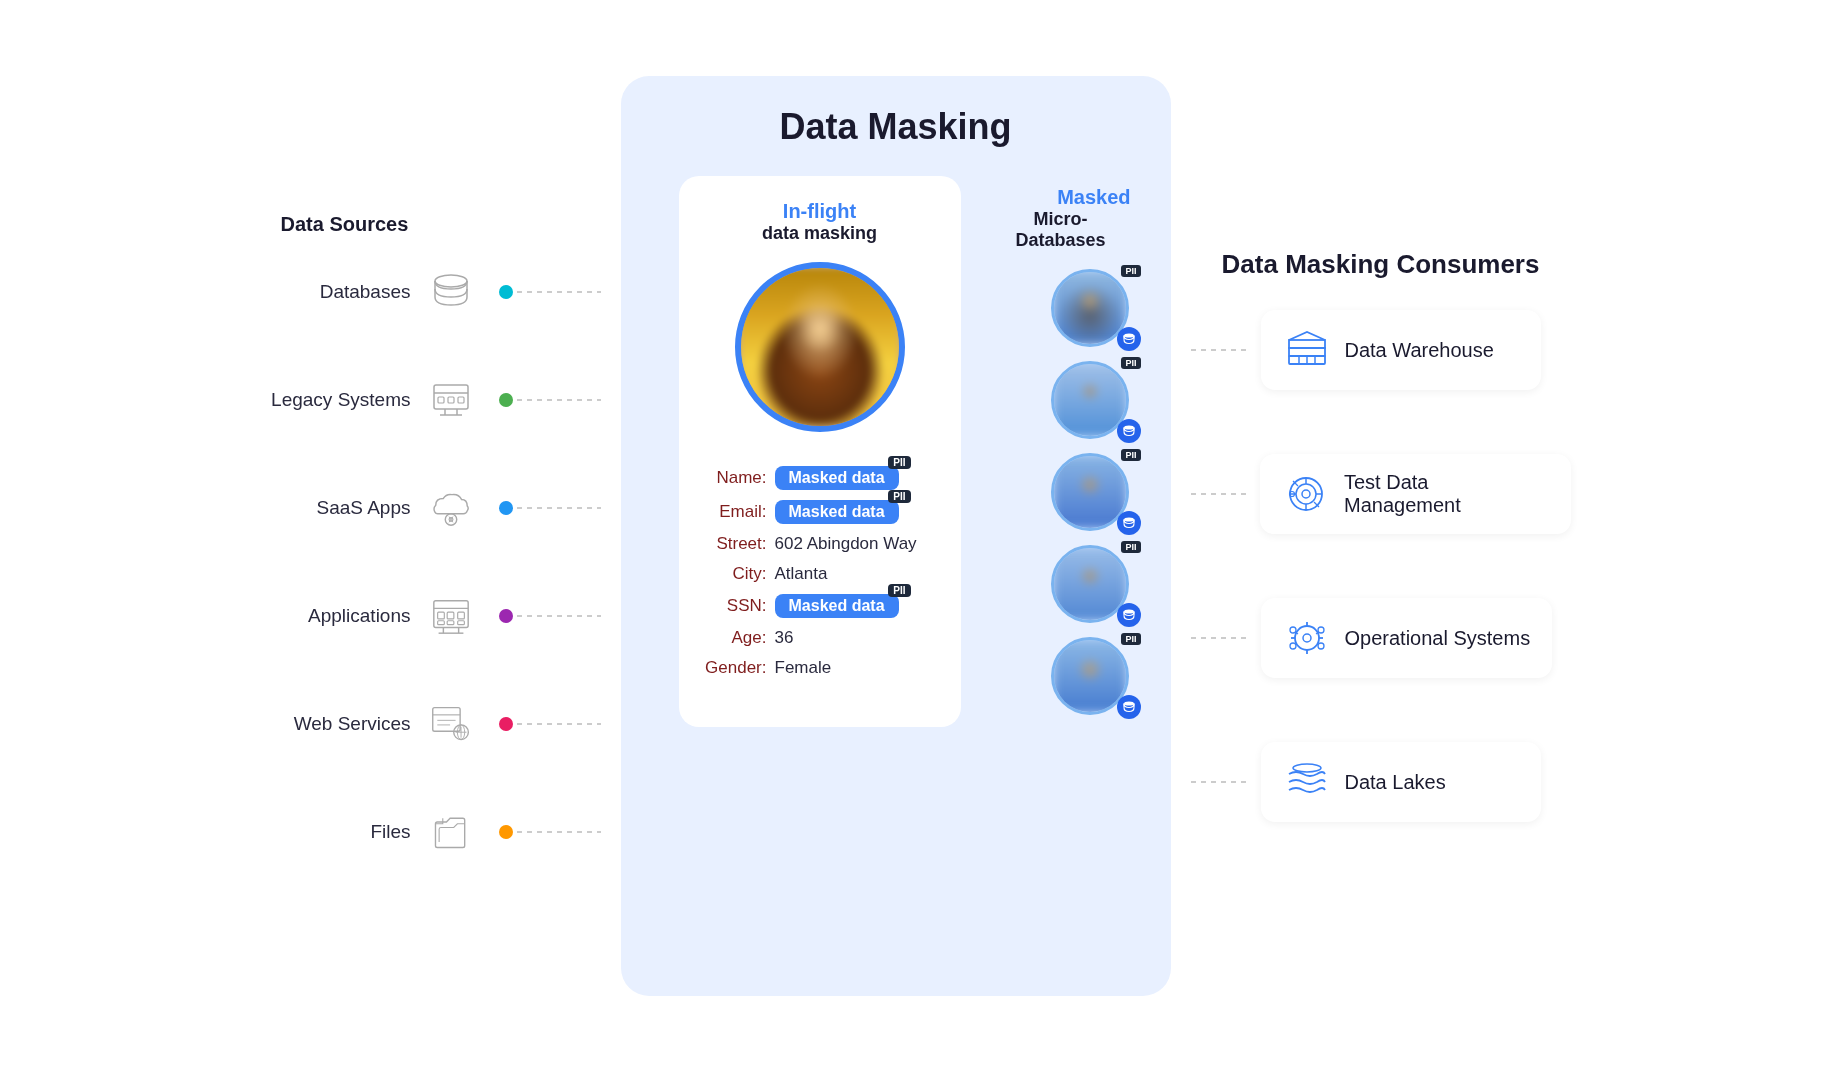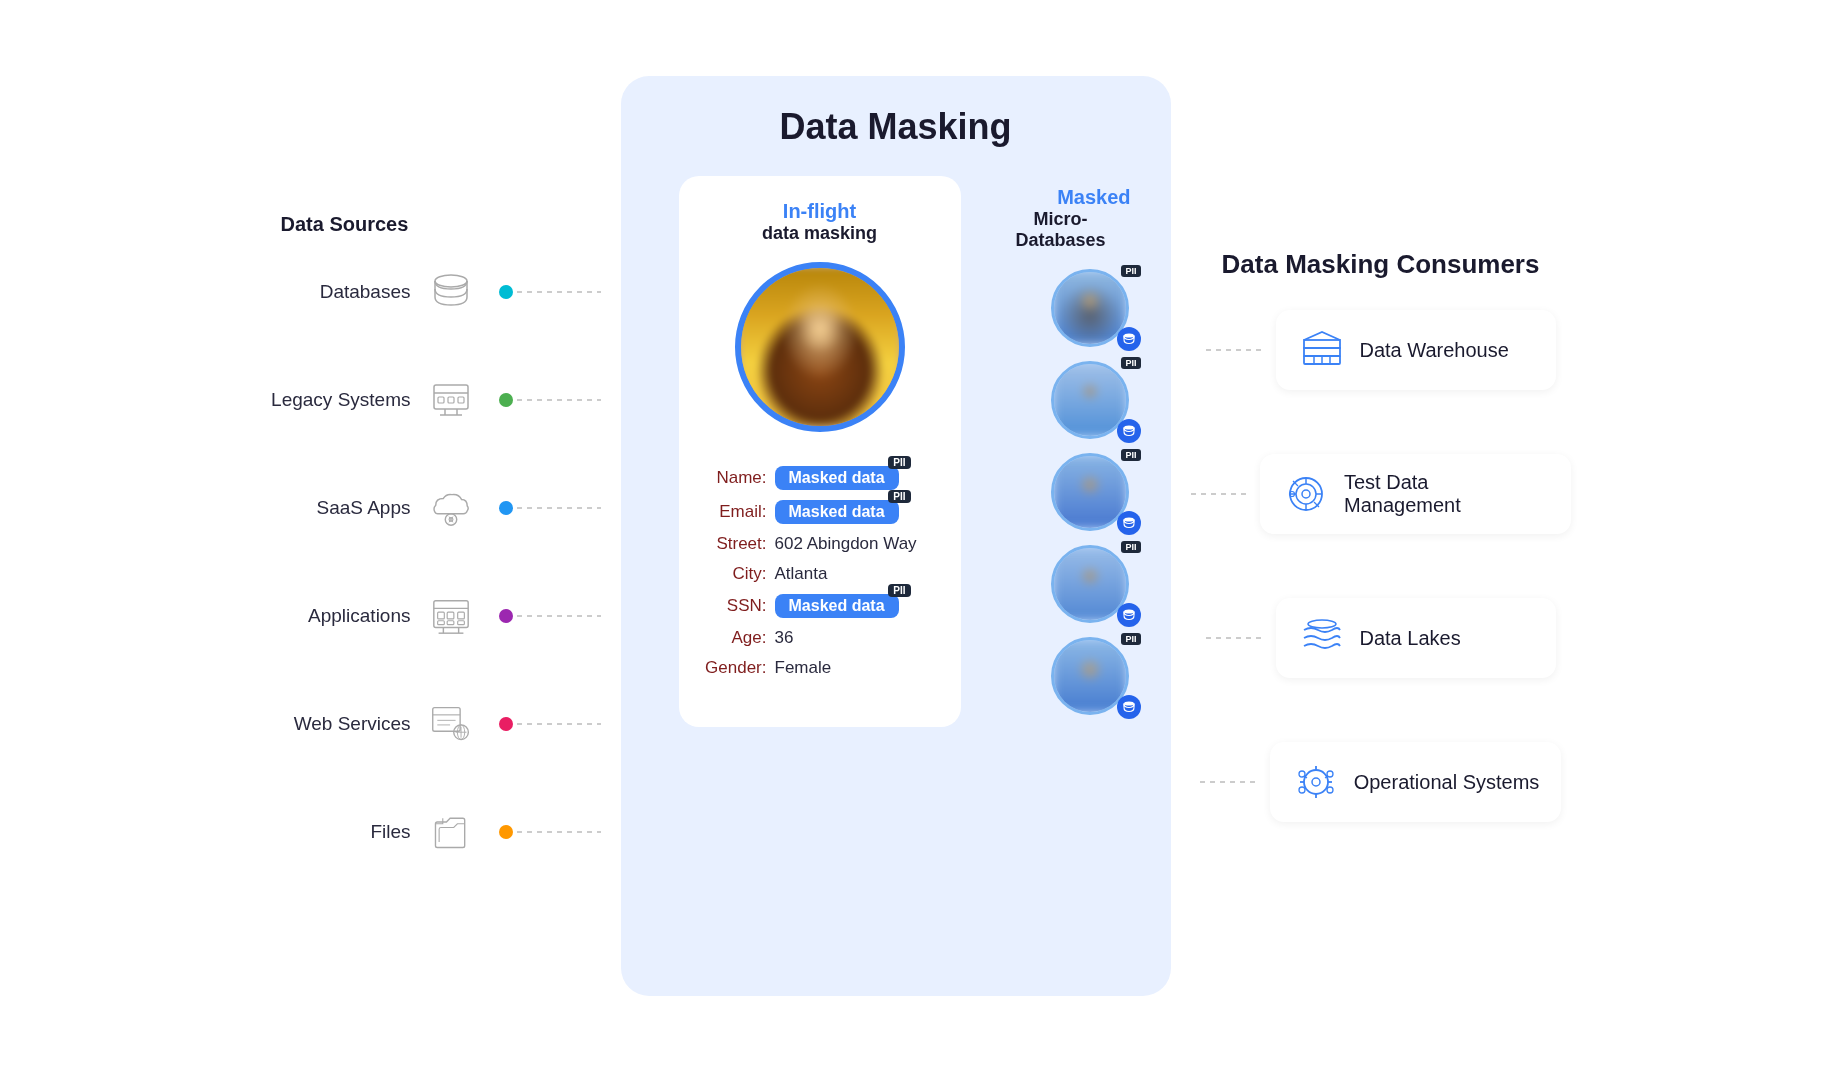--- a/index.html
+++ b/index.html
@@ -313,21 +313,21 @@
       color: #1a1a2e;
       margin-bottom: 30px;
       text-align: center;
       width: 100%;
     }
     .consumer-items {
       display: flex;
       flex-direction: column;
       gap: 64px;
       width: 100%;
-      align-items: center;
+      align-items: flex-start;
     }
     .consumer-item {
       display: flex;
       align-items: center;
       gap: 10px;
       position: relative;
     }
     .dashed-line-right {
       width: 60px;
       height: 2px;
@@ -674,35 +674,20 @@
                 <line x1="6" y1="22" x2="12" y2="22" stroke="#3b82f6" stroke-width="1.5"></line>
                 <line x1="32" y1="22" x2="38" y2="22" stroke="#3b82f6" stroke-width="1.5"></line>
                 <line x1="22" y1="6" x2="22" y2="12" stroke="#3b82f6" stroke-width="1.5"></line>
                 <line x1="22" y1="32" x2="22" y2="38" stroke="#3b82f6" stroke-width="1.5"></line>
                 <line x1="9" y1="9" x2="14" y2="14" stroke="#3b82f6" stroke-width="1.2"></line>
                 <line x1="30" y1="30" x2="35" y2="35" stroke="#3b82f6" stroke-width="1.2"></line>
                 <circle cx="8" cy="22" r="2.5" stroke="#3b82f6" stroke-width="1.2" fill="none"></circle>
               </svg>
             </div>
             <span class="consumer-label">Test Data Management</span>
-          </div>
-        </div>
-
-        <div class="consumer-item">
-          <div class="dashed-line-right"></div>
-          <div class="consumer-card">
-            <div class="consumer-icon">
-              <svg viewBox="0 0 44 44" fill="none">
-                <path d="M4 14 Q11 10 18 14 Q25 18 32 14 Q38 10 40 14" stroke="#3b82f6" stroke-width="1.8" fill="none"></path>
-                <path d="M4 22 Q11 18 18 22 Q25 26 32 22 Q38 18 40 22" stroke="#3b82f6" stroke-width="1.8" fill="none"></path>
-                <path d="M4 30 Q11 26 18 30 Q25 34 32 30 Q38 26 40 30" stroke="#3b82f6" stroke-width="1.8" fill="none"></path>
-                <ellipse cx="22" cy="8" rx="14" ry="4" stroke="#3b82f6" stroke-width="1.5" fill="none"></ellipse>
-              </svg>
-            </div>
-            <span class="consumer-label">Data Lakes</span>
           </div>
         </div>
 
         <div class="consumer-item">
           <div class="dashed-line-right"></div>
           <div class="consumer-card">
             <div class="consumer-icon">
               <svg viewBox="0 0 44 44" fill="none">
                 <circle cx="22" cy="22" r="12" stroke="#3b82f6" stroke-width="1.8" fill="none"></circle>
                 <circle cx="22" cy="22" r="4" stroke="#3b82f6" stroke-width="1.5" fill="none"></circle>
@@ -715,17 +700,32 @@
                 <circle cx="8" cy="30" r="3" stroke="#3b82f6" stroke-width="1.3" fill="none"></circle>
                 <circle cx="36" cy="30" r="3" stroke="#3b82f6" stroke-width="1.3" fill="none"></circle>
                 <line x1="10" y1="16" x2="13" y2="18" stroke="#3b82f6" stroke-width="1.2"></line>
                 <line x1="34" y1="16" x2="31" y2="18" stroke="#3b82f6" stroke-width="1.2"></line>
               </svg>
             </div>
             <span class="consumer-label">Operational Systems</span>
           </div>
         </div>
 
+        <div class="consumer-item">
+          <div class="dashed-line-right"></div>
+          <div class="consumer-card">
+            <div class="consumer-icon">
+              <svg viewBox="0 0 44 44" fill="none">
+                <path d="M4 14 Q11 10 18 14 Q25 18 32 14 Q38 10 40 14" stroke="#3b82f6" stroke-width="1.8" fill="none"></path>
+                <path d="M4 22 Q11 18 18 22 Q25 26 32 22 Q38 18 40 22" stroke="#3b82f6" stroke-width="1.8" fill="none"></path>
+                <path d="M4 30 Q11 26 18 30 Q25 34 32 30 Q38 26 40 30" stroke="#3b82f6" stroke-width="1.8" fill="none"></path>
+                <ellipse cx="22" cy="8" rx="14" ry="4" stroke="#3b82f6" stroke-width="1.5" fill="none"></ellipse>
+              </svg>
+            </div>
+            <span class="consumer-label">Data Lakes</span>
+          </div>
+        </div>
+
       </div>
     </div>
 
   </div>
 </div>
 
 </body></html>

